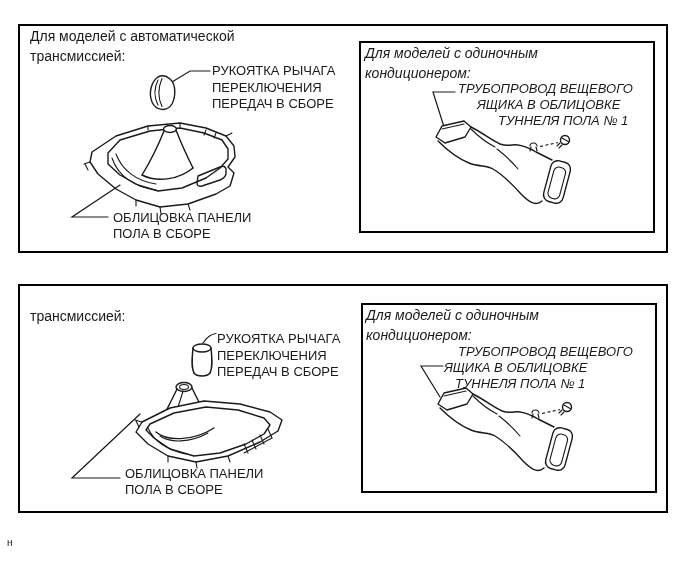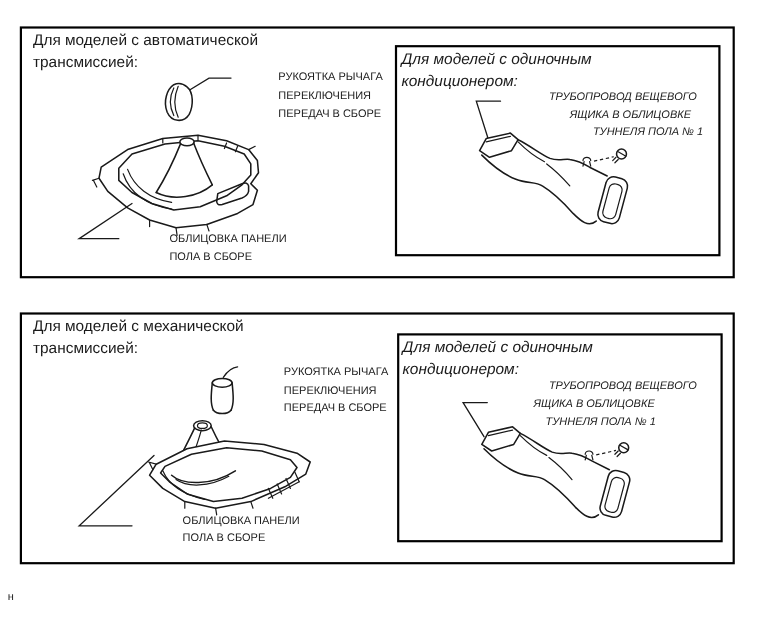--- a/index.html
+++ b/index.html
@@ -1,21 +1,21 @@
 <!DOCTYPE html>
 <html><head>
 <meta charset="utf-8">
 <style>
   html,body{margin:0;padding:0;background:#ffffff;}
   #page{position:relative;width:691px;height:562px;background:#ffffff;overflow:hidden;
         font-family:"Liberation Sans", sans-serif;color:#1a1a1a;padding-left:32px;}
   .panel{position:absolute;left:18px;width:650px;height:229px;border:2px solid #000;box-sizing:border-box;background:#fff;}
   .inner-box{position:absolute;width:296px;border:2px solid #000;box-sizing:border-box;background:#fff;font-style:italic;}
   .title-line{position:absolute;font-size:14px;line-height:20px;white-space:nowrap;color:#1a1a1a;}
-  .cap-label{position:absolute;font-size:10px;line-height:16px;white-space:nowrap;color:#1a1a1a;margin-left:41px;}
+  .cap-label{position:absolute;font-size:13px;line-height:16px;white-space:nowrap;color:#1a1a1a;}
   .footer-char{position:absolute;left:7px;top:537px;font-size:10px;color:#1a1a1a;}
   svg{position:absolute;left:0;top:0;}
   .ln{stroke:#1a1a1a;stroke-width:1.4;fill:none;stroke-linecap:round;stroke-linejoin:round;}
   .lnf{stroke:#1a1a1a;stroke-width:1.4;fill:#ffffff;stroke-linejoin:round;}
   .lead{stroke:#1a1a1a;stroke-width:1.2;fill:none;stroke-linecap:round;}
   .dash{stroke:#1a1a1a;stroke-width:1.1;fill:none;stroke-dasharray:3 2.5;}
   .thin{stroke:#1a1a1a;stroke-width:1.1;fill:none;stroke-linecap:round;}
 </style>
 </head>
 <body>
@@ -91,21 +91,20 @@
             <path class="thin" d="M 201,95 L 208,99"></path>
             <path class="thin" d="M 199,100 l -3,3 M 201,102 l -3,3"></path>
           </g>
         </g>
       </svg>
     </div>
   </div>
 
   <div class="panel" style="top:284px;">
 
-    <div class="title-line" style="left:10px;top:0;">Для моделей с механической</div>
     <div class="title-line" style="left:10px;top:20px;">трансмиссией:</div>
 
     <svg width="340" height="225" viewBox="0 0 340 225">
 
       <path class="lead" d="M 183,57 C 187,51 191,48 196,47.5"></path>
 
       <g>
         <ellipse class="lnf" cx="182" cy="62" rx="9" ry="4"></ellipse>
         <path class="ln" d="M 173,62 C 172,72 171,81 174,87"></path>
         <path class="ln" d="M 191,62 C 192,72 193,81 190,87"></path>

